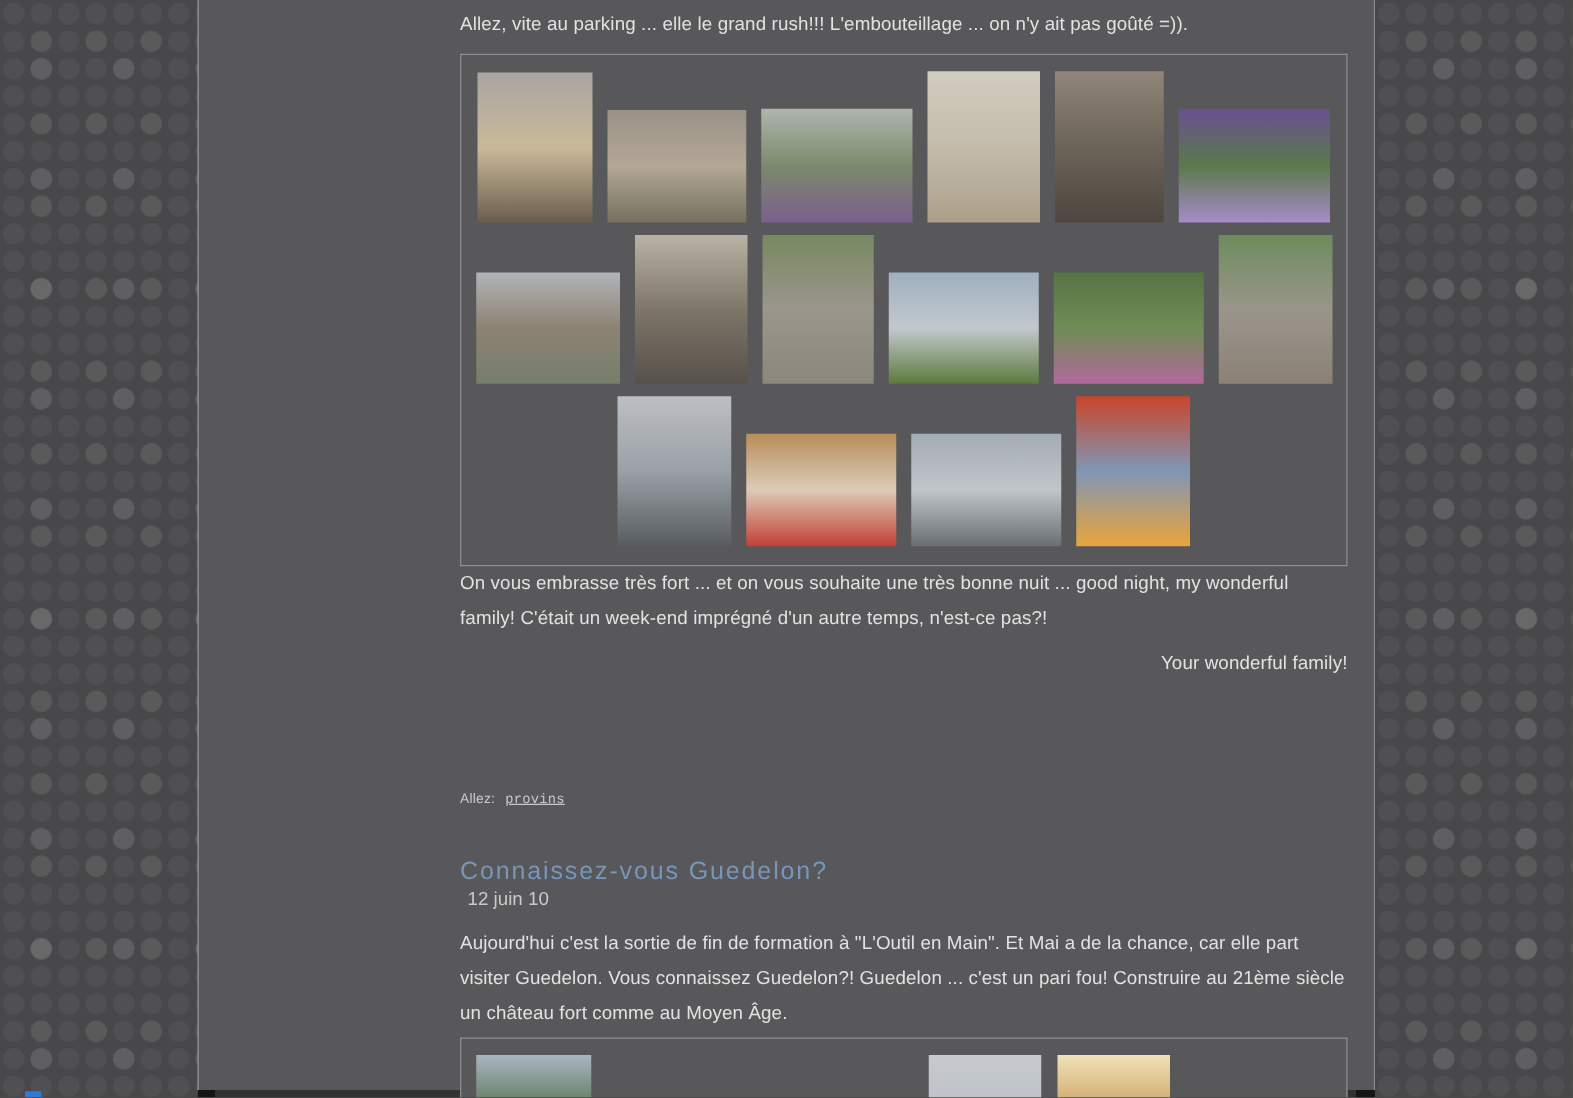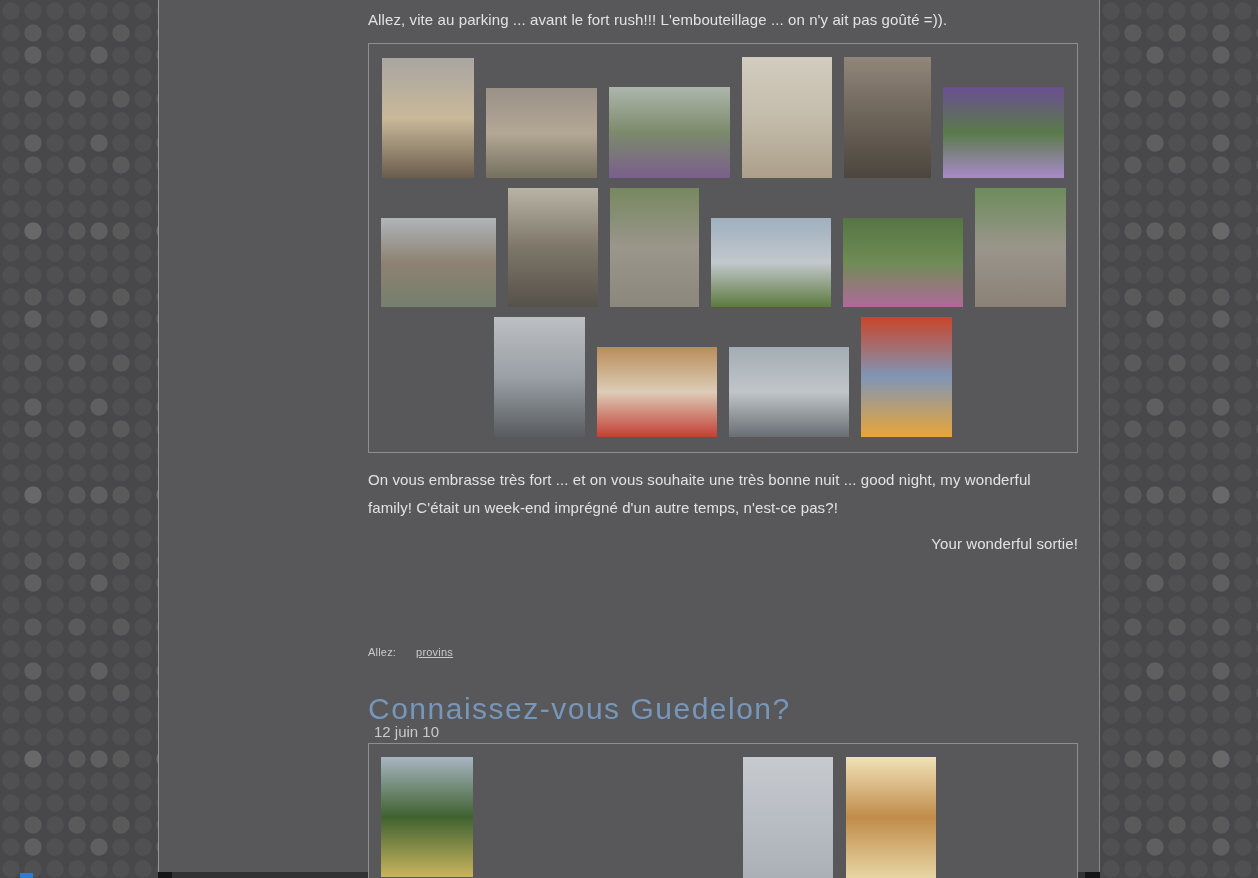--- a/index.html
+++ b/index.html
@@ -22,37 +22,37 @@
     box-sizing:border-box;
     background:var(--content-background,#58585a);
     border-left:1px solid rgba(255,255,255,0.38);
     border-right:1px solid rgba(255,255,255,0.28);
   }
   .col{box-sizing:border-box;width:710px;margin-left:209px;padding-top:6px;}
   .body-text{
     margin:0;color:var(--body-text,#e2e2e2);
     font-size:15px;line-height:28px;letter-spacing:0.1px;
   }
-  .mt13{margin-top:13px;}
+  .mt13{}
   .signature{margin-top:8px;text-align:right;}
   .gallery{
     box-sizing:border-box;width:710px;height:410px;margin-top:9px;
     border:1px solid var(--gallery-border,#8e8e8e);
     padding:13px 12px 14px 12px;overflow:hidden;
   }
   .g-row{display:flex;justify-content:center;align-items:flex-end;gap:12px;}
   .g-row + .g-row{margin-top:10px;}
   .g-row.start{justify-content:flex-start;align-items:flex-start;gap:0;}
   .thumb{flex:0 0 auto;}
   .gallery-2{height:300px;position:relative;z-index:2;margin-top:5px;background:var(--content-background,#58585a);}
   .tags{margin-top:88px;font-size:11px;color:var(--meta-text,#c9c9c9);letter-spacing:0.2px;}
-  .tag-link{color:var(--meta-text,#c9c9c9);text-decoration:underline;margin-left:20px;cursor:pointer;}
+  .tag-link{color:var(--meta-text,#c9c9c9);text-decoration:underline;margin-left:8px;cursor:pointer;font-family:Liberation Mono, monospace;}
   .post-title{
     margin:38px 0 0 0;font-weight:normal;
-    font-size:30px;line-height:26px;letter-spacing:1.5px;
+    font-size:20px;line-height:26px;letter-spacing:1.5px;
     color:var(--title-accent,#7796ba);cursor:pointer;
   }
   .post-date{margin:3px 0 0 6px;font-size:15px;line-height:13px;color:var(--meta-text,#c9c9c9);}
   .p-guedelon{margin-top:15px;}
   .bottom-strip{
     position:absolute;left:158px;top:872px;width:942px;height:6px;z-index:1;
     background:linear-gradient(to right,#151517 0 14px,#323234 14px calc(100% - 15px),#151517 calc(100% - 15px));
   }
   .blue-fragment{
     position:absolute;left:20px;top:873px;width:13px;height:5px;z-index:4;
@@ -60,21 +60,21 @@
   }
 </style>
 </head>
 <body>
 
 <div class="page">
 
   <div class="content">
     <div class="col">
 
-      <p class="body-text">Allez, vite au parking ... avant le fort rush!!! L'embouteillage ... on n'y ait pas goûté =)).</p>
+      <p class="body-text">Allez, vite au parking ... elle le grand rush!!! L'embouteillage ... on n'y ait pas goûté =)).</p>
 
       <div class="gallery">
           <div class="g-row">
             <div class="thumb" style="width: 92px; height: 120px; background: linear-gradient(rgb(169, 165, 160), rgb(201, 185, 154), rgb(107, 93, 78));"></div>
             <div class="thumb" style="width: 111px; height: 90px; background: linear-gradient(rgb(154, 145, 136), rgb(179, 167, 149), rgb(117, 112, 95));"></div>
             <div class="thumb" style="width: 121px; height: 91px; background: linear-gradient(rgb(174, 182, 173), rgb(124, 138, 107), rgb(122, 95, 142));"></div>
             <div class="thumb" style="width: 90px; height: 121px; background: linear-gradient(rgb(210, 204, 191), rgb(196, 188, 171), rgb(171, 159, 138));"></div>
             <div class="thumb" style="width: 87px; height: 121px; background: linear-gradient(rgb(144, 134, 122), rgb(109, 100, 89), rgb(76, 70, 62));"></div>
             <div class="thumb" style="width: 121px; height: 91px; background: linear-gradient(rgb(106, 79, 146), rgb(90, 122, 74), rgb(168, 138, 201));"></div>
           </div>
@@ -89,30 +89,31 @@
           <div class="g-row">
             <div class="thumb" style="width: 91px; height: 120px; background: linear-gradient(rgb(188, 191, 195), rgb(154, 160, 166), rgb(88, 92, 96));"></div>
             <div class="thumb" style="width: 120px; height: 90px; background: linear-gradient(rgb(185, 141, 90), rgb(220, 204, 183), rgb(194, 63, 53));"></div>
             <div class="thumb" style="width: 120px; height: 90px; background: linear-gradient(rgb(163, 173, 181), rgb(192, 197, 201), rgb(105, 110, 116));"></div>
             <div class="thumb" style="width: 91px; height: 120px; background: linear-gradient(rgb(201, 69, 42), rgb(128, 150, 181), rgb(232, 165, 58));"></div>
           </div>
         </div>
 
       <p class="body-text mt13">On vous embrasse très fort ... et on vous souhaite une très bonne nuit ... good night, my wonderful family! C'était un week-end imprégné d'un autre temps, n'est-ce pas?!</p>
 
-      <p class="body-text signature">Your wonderful sortie!</p>
+      <p class="body-text signature">Your wonderful family!</p>
 
       <div class="tags">
         <span>Allez:</span><a class="tag-link" href="#">provins</a>
       </div>
 
       <h2 class="post-title">Connaissez-vous Guedelon?</h2>
 
       <div class="post-date">12 juin 10</div>
 
+      <p class="body-text p-guedelon">Aujourd'hui c'est la sortie de fin de formation à "L'Outil en Main". Et Mai a de la chance, car elle part visiter Guedelon. Vous connaissez Guedelon?! Guedelon ... c'est un pari fou! Construire au 21ème siècle un château fort comme au Moyen Âge.</p>
 
       <div class="gallery gallery-2">
           <div class="g-row start">
             <div class="thumb" style="width: 92px; height: 120px; margin-left: 0px; background: linear-gradient(rgb(168, 181, 194), rgb(63, 98, 48), rgb(201, 180, 94));"></div>
             <div class="thumb" style="width: 90px; height: 121px; margin-left: 270px; background: linear-gradient(rgb(198, 202, 207), rgb(185, 190, 196), rgb(170, 176, 182));"></div>
             <div class="thumb" style="width: 90px; height: 121px; margin-left: 13px; background: linear-gradient(rgb(240, 226, 184), rgb(192, 140, 74), rgb(232, 213, 165));"></div>
           </div>
         </div>
 
     </div>

